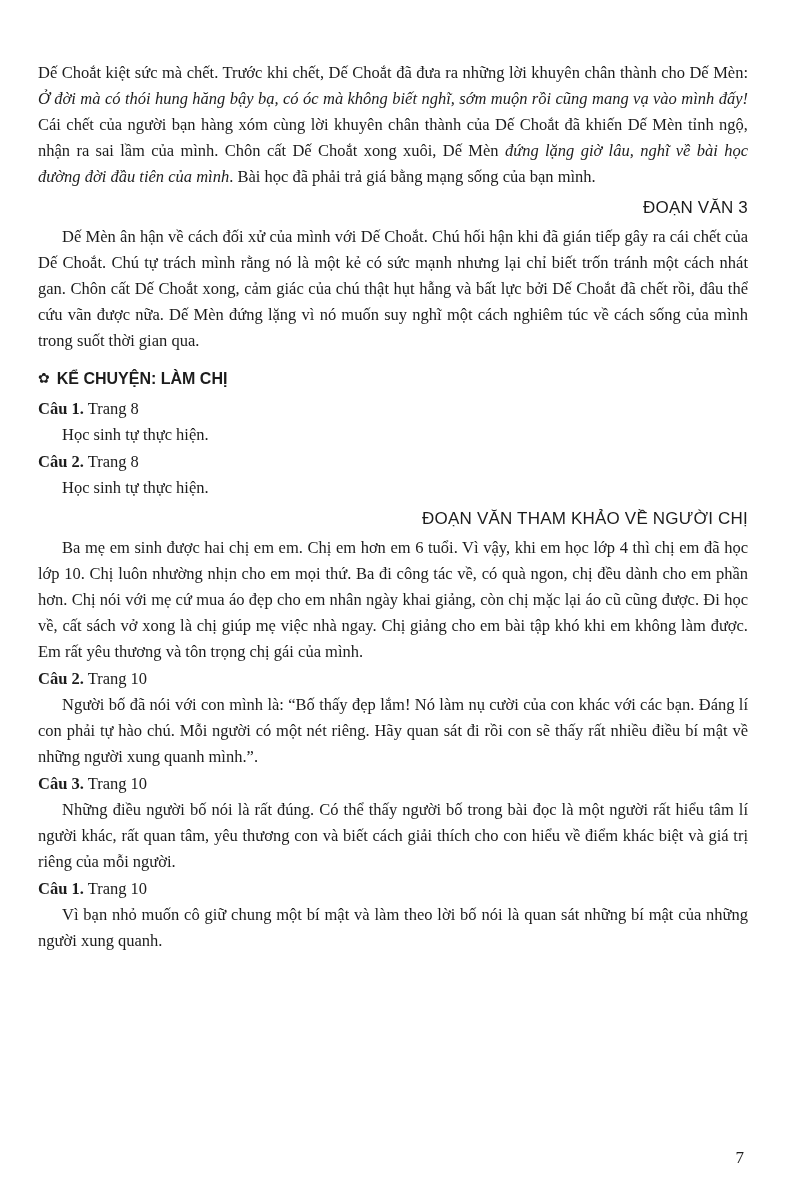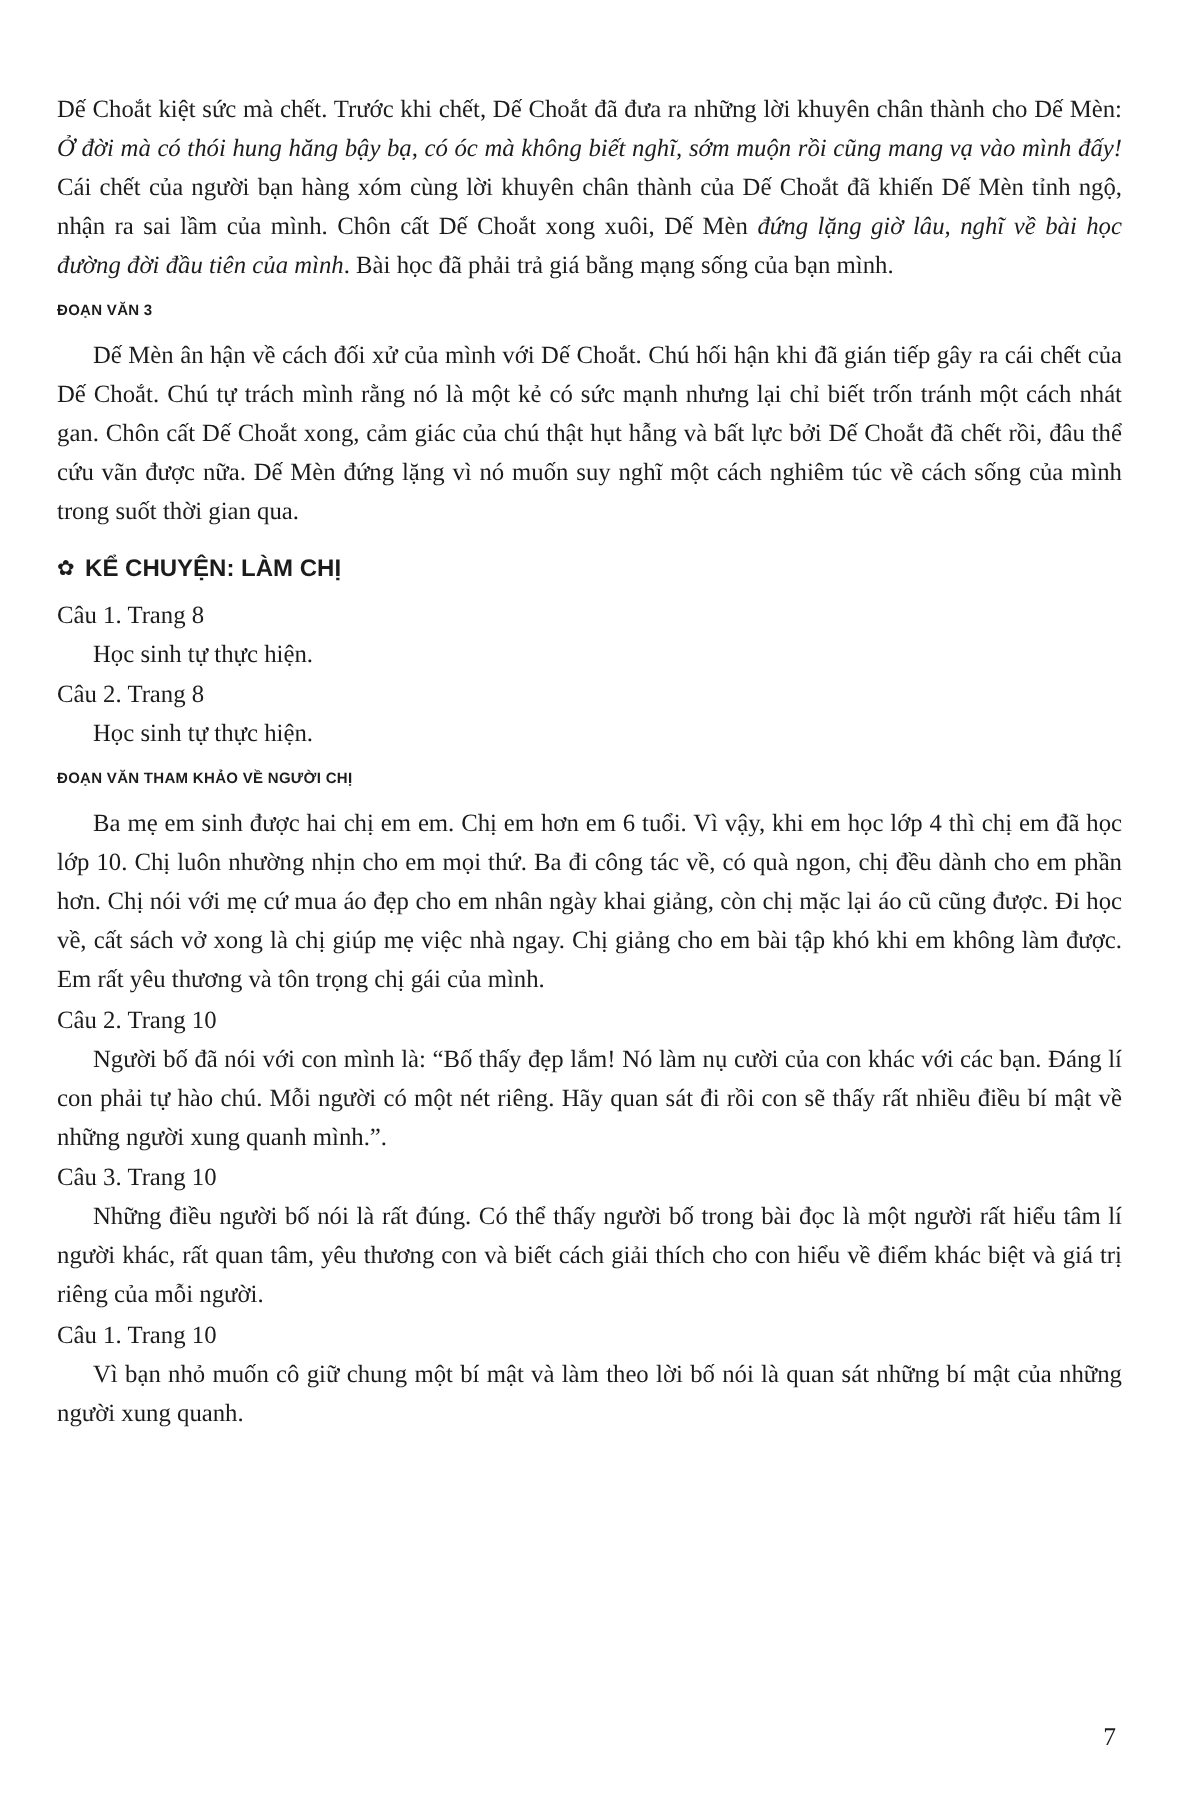--- a/index.html
+++ b/index.html
@@ -15,44 +15,44 @@
     overflow:hidden;
   }
   .body-text {
     font-size:16.5px;
     line-height:26px;
     text-align:justify;
   }
   .indent { text-indent:24px; }
   .center-head {
     font-family:"Liberation Sans","DejaVu Sans",sans-serif;
-    font-weight:bold;
-    font-size:10px;
-    text-align:left;
+    font-weight:normal;
+    font-size:17px;
+    text-align:right;
     line-height:26px;
     margin:5px 0 3px 0;
     letter-spacing:.2px;
   }
   .sec-head {
     font-family:"Liberation Sans","DejaVu Sans",sans-serif;
     font-weight:bold;
     font-size:16px;
     line-height:26px;
     margin:12px 0 3px 0;
   }
   .sec-head .flower {
     font-size:14px;
     margin-right:7px;
     position:relative; top:-1px;
   }
   .qline {
     font-size:16.5px;
     line-height:27px;
   }
-  .qline .qlabel { font-weight:normal; }
+  .qline .qlabel { font-weight:bold; }
   em { font-style:italic;margin-top:24px; }
   .page-number {
     position:absolute;
     right:46px; top:1148px;
     font-size:17px;
     color:#1c1c1c;
   }
 </style>
 </head>
 <body>

